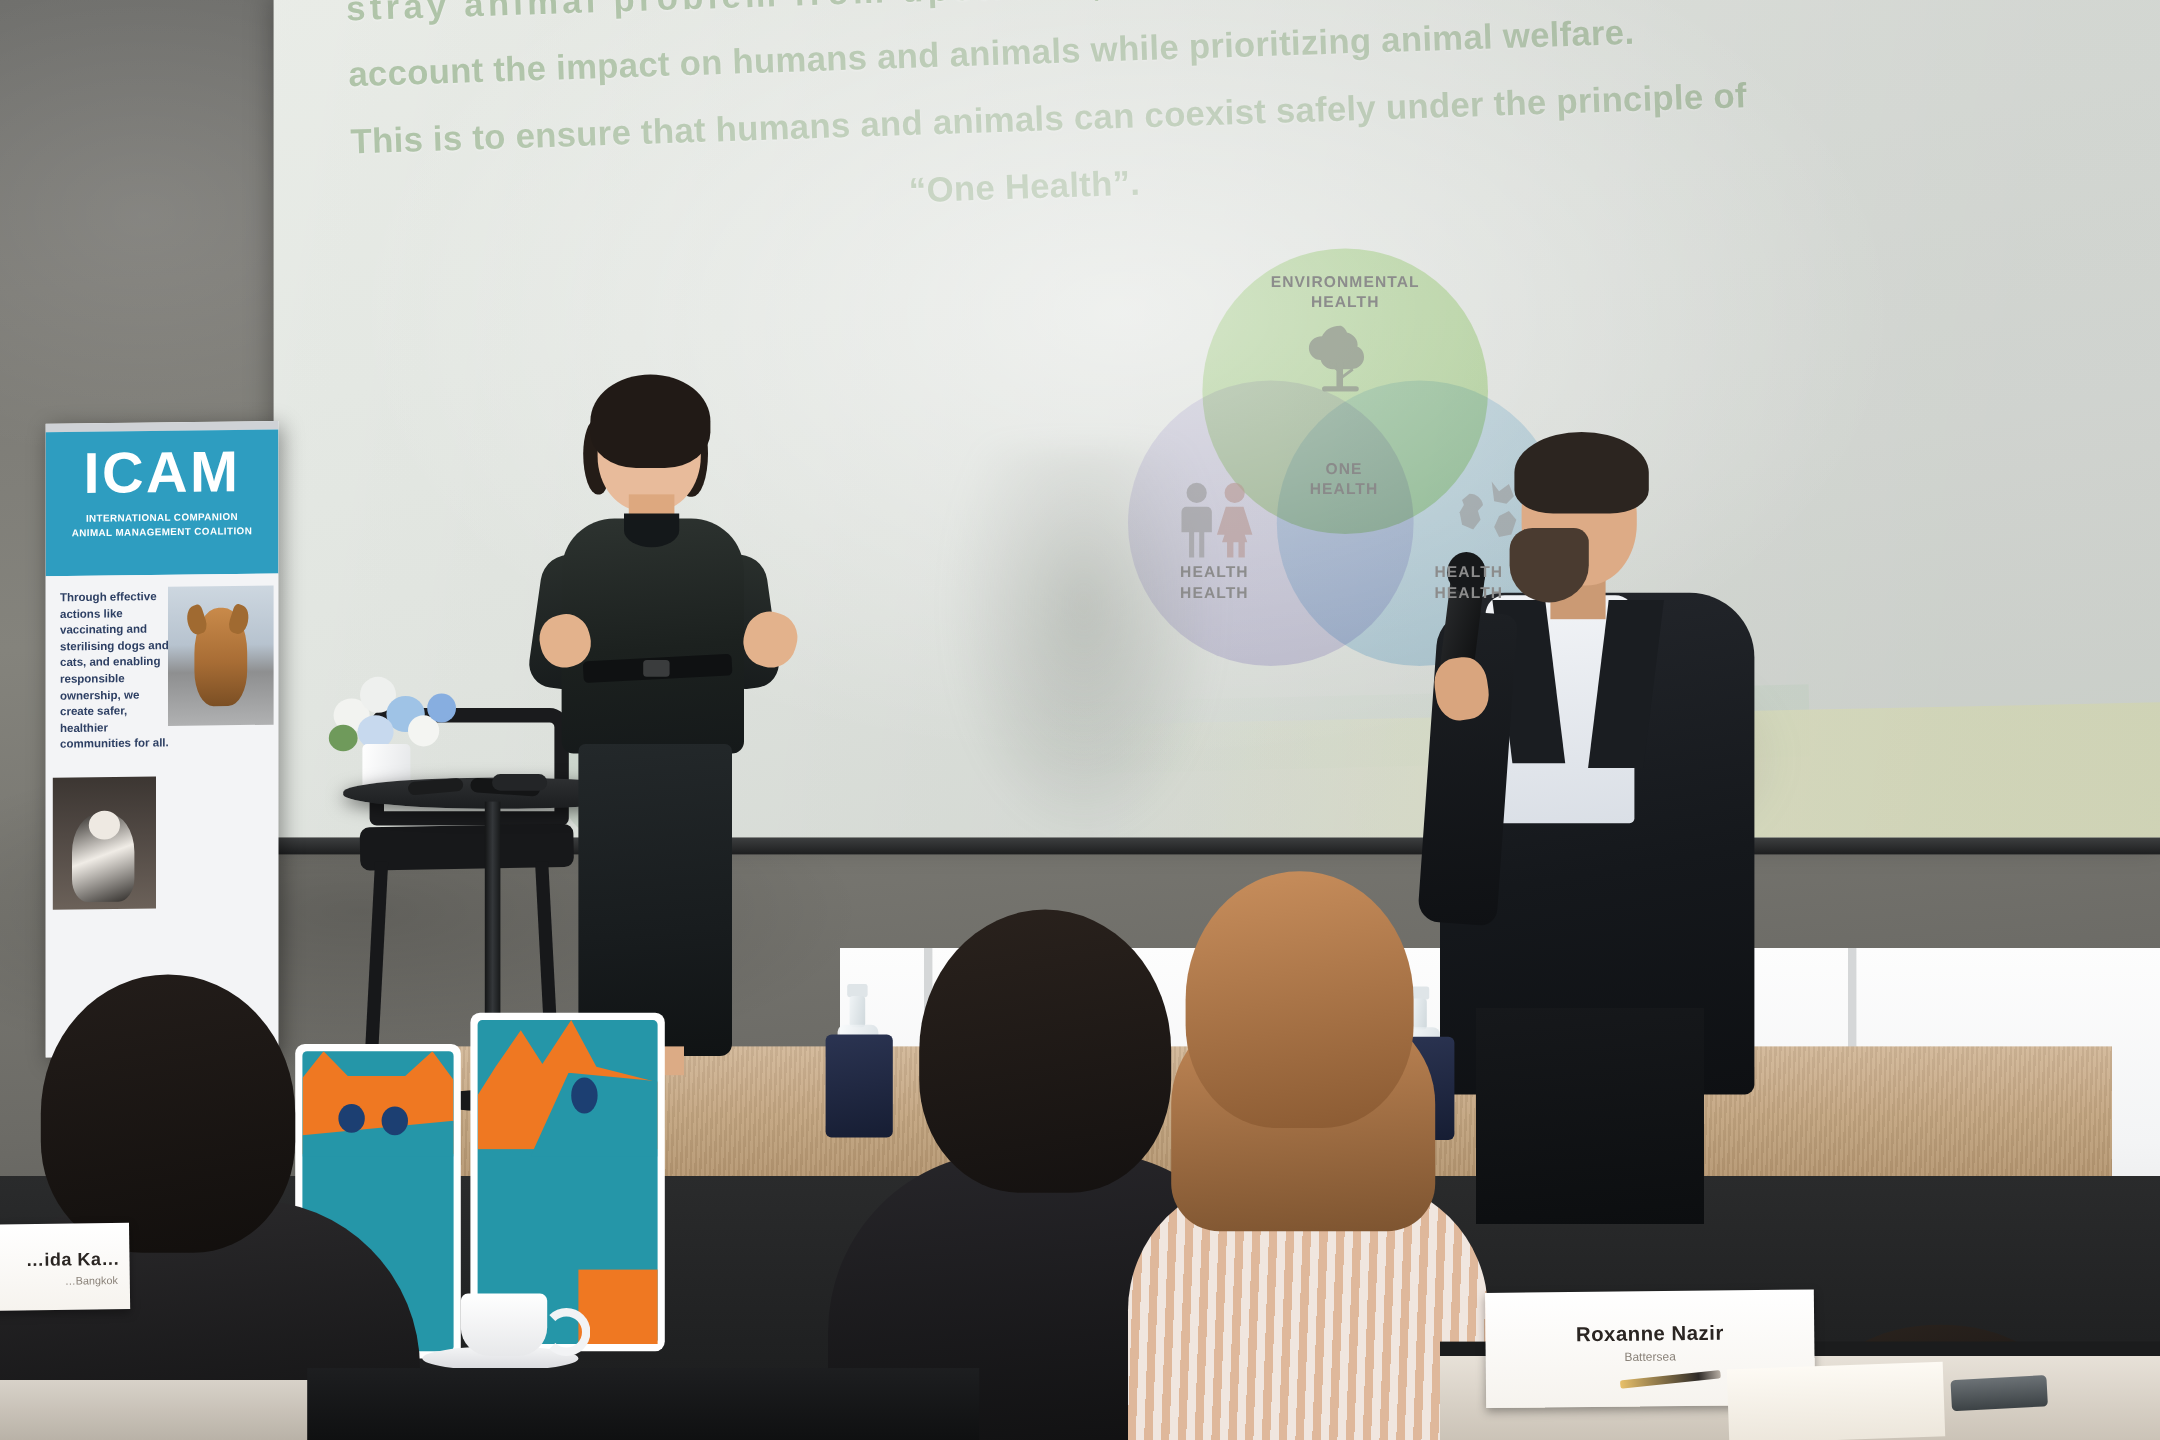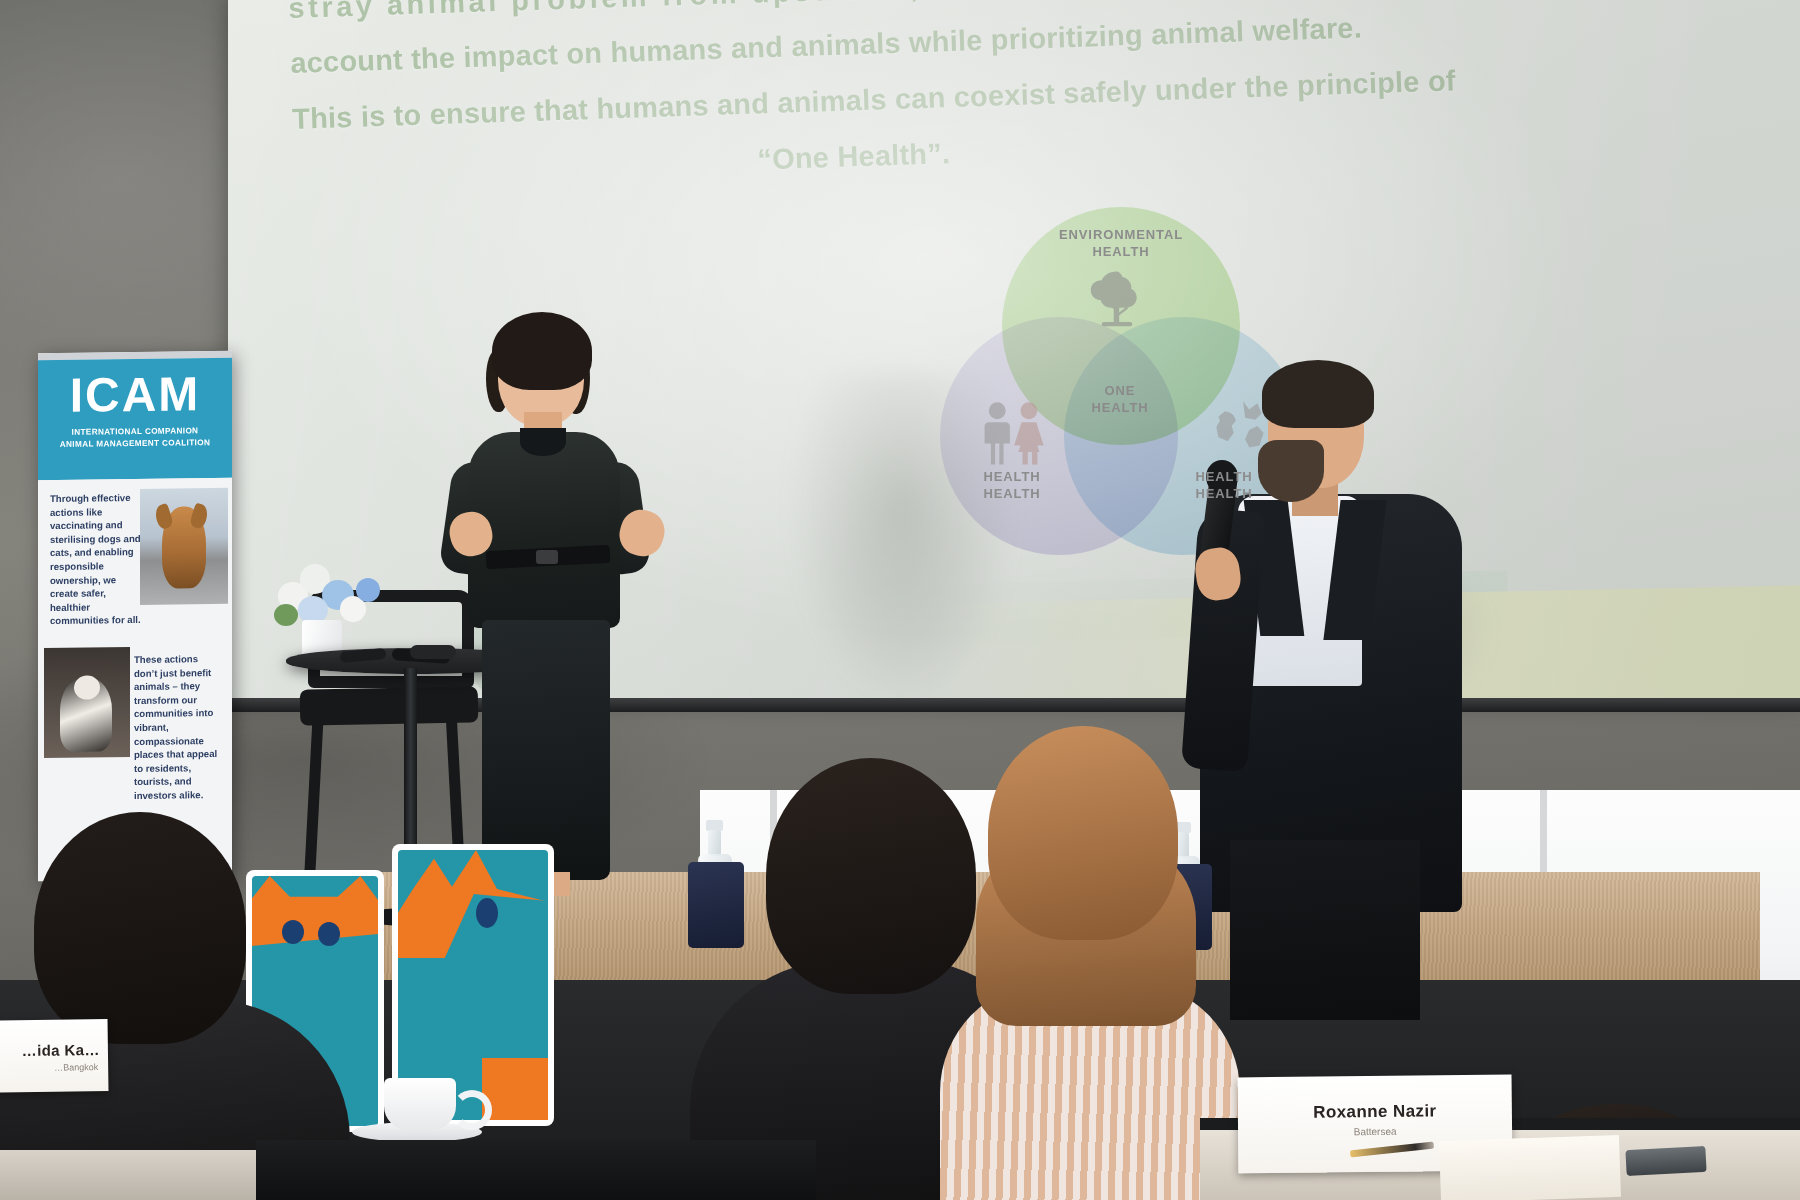--- a/index.html
+++ b/index.html
@@ -516,21 +516,20 @@
       <div class="ban-txt ban-txt-1">Through effective actions like vaccinating and sterilising dogs and cats, and enabling responsible ownership, we create safer, healthier communities for all.</div>
       <div class="ban-photo ban-photo-dog">
         <div class="dog-body"></div>
         <div class="dog-ear-l"></div>
         <div class="dog-ear-r"></div>
       </div>
       <div class="ban-photo ban-photo-cat">
         <div class="cat-body"></div>
         <div class="cat-face"></div>
       </div>
-      <div class="ban-txt ban-txt-2">These actions don’t just benefit animals – they transform our communities into vibrant, compassionate places that appeal to residents, tourists, and investors alike.</div>
     </div>
   </div>
 
   <div class="carpet"></div>
   <div class="floor-dark"></div>
 
   <div class="chair">
     <div class="chair-back"></div>
     <div class="chair-rail"></div>
     <div class="chair-seat"></div>

